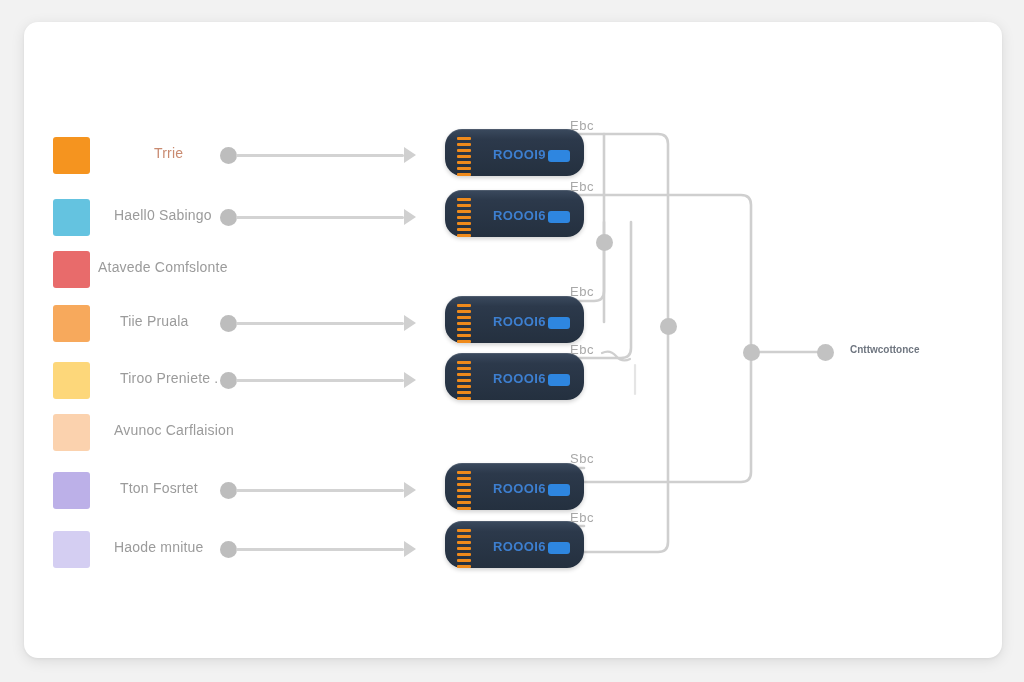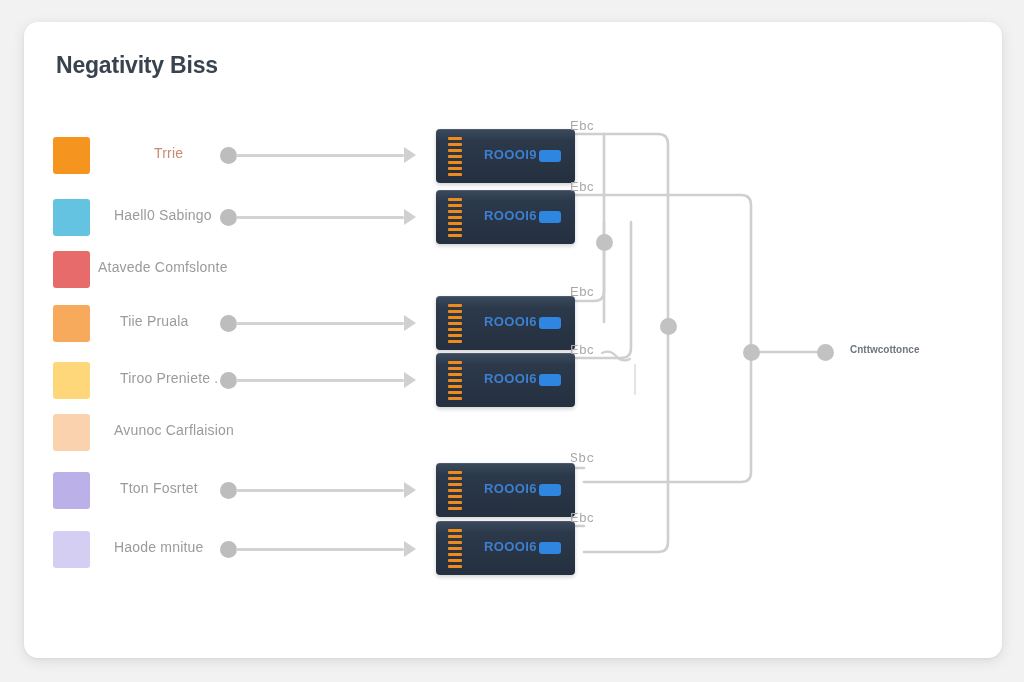--- a/index.html
+++ b/index.html
@@ -67,23 +67,23 @@
     position: absolute;
     top: 11px;
     width: 0; height: 0;
     border-top: 8px solid transparent;
     border-bottom: 8px solid transparent;
     border-left: 12px solid #d0d0d0;
   }
   
   .node {
     position: absolute;
-    left: 412px;
-    width: 139px; height: 54px;
-    border-radius: 4px;
+    left: 421px;
+    width: 139px; height: 47px;
+    border-radius: 17px;
     background: linear-gradient(180deg, #3b4a5e 0%, #2c394b 22%, #24303f 100%);
     box-shadow: 0 2px 4px rgba(0,0,0,0.18), inset 0 1px 0 rgba(255,255,255,0.10);
   }
   .ticks {
     position: absolute;
     left: 12px; top: 8px;
     width: 14px; height: 39px;
     display: flex; flex-direction: column;
     justify-content: space-between;
   }
@@ -136,21 +136,20 @@
     filter: blur(0.6px);
     letter-spacing: 0.2px;
   }
 </style>
 </head>
 <body>
 
 <div id="page">
   <div id="card">
 
-    <div id="title">Negativity Biss</div>
 
     <svg id="wires" viewBox="0 0 978 636">
       <g fill="none" stroke="#cfcfcf" stroke-width="2.6" stroke-linecap="round" stroke-linejoin="round">
 
         <path d="M 521 112 L 634 112 Q 644 112 644 122 L 644 520 Q 644 530 634 530 L 560 530"></path>
 
         <path d="M 521 173 L 717 173 Q 727 173 727 183 L 727 450 Q 727 460 717 460 L 560 460"></path>
 
         <path d="M 521 279 L 570 279 Q 580 279 580 269 L 580 112"></path>
 
@@ -292,21 +291,21 @@
             <i></i>
             <i></i>
             <i></i>
             <i></i>
             <i></i>
             <i></i>
           </div>
           <div class="nodetext">ROOOI6</div>
           <div class="led"></div>
         </div>
-        <div class="edgelabel" style="left: 546px; top: 429px; font-family: Liberation Mono, monospace;">Sbc</div>
+        <div class="edgelabel" style="left: 546px; top: 429px;">Sbc</div>
         <div class="node" style="top: 499px;">
           <div class="ticks">
             <i></i>
             <i></i>
             <i></i>
             <i></i>
             <i></i>
             <i></i>
             <i></i>
           </div>

